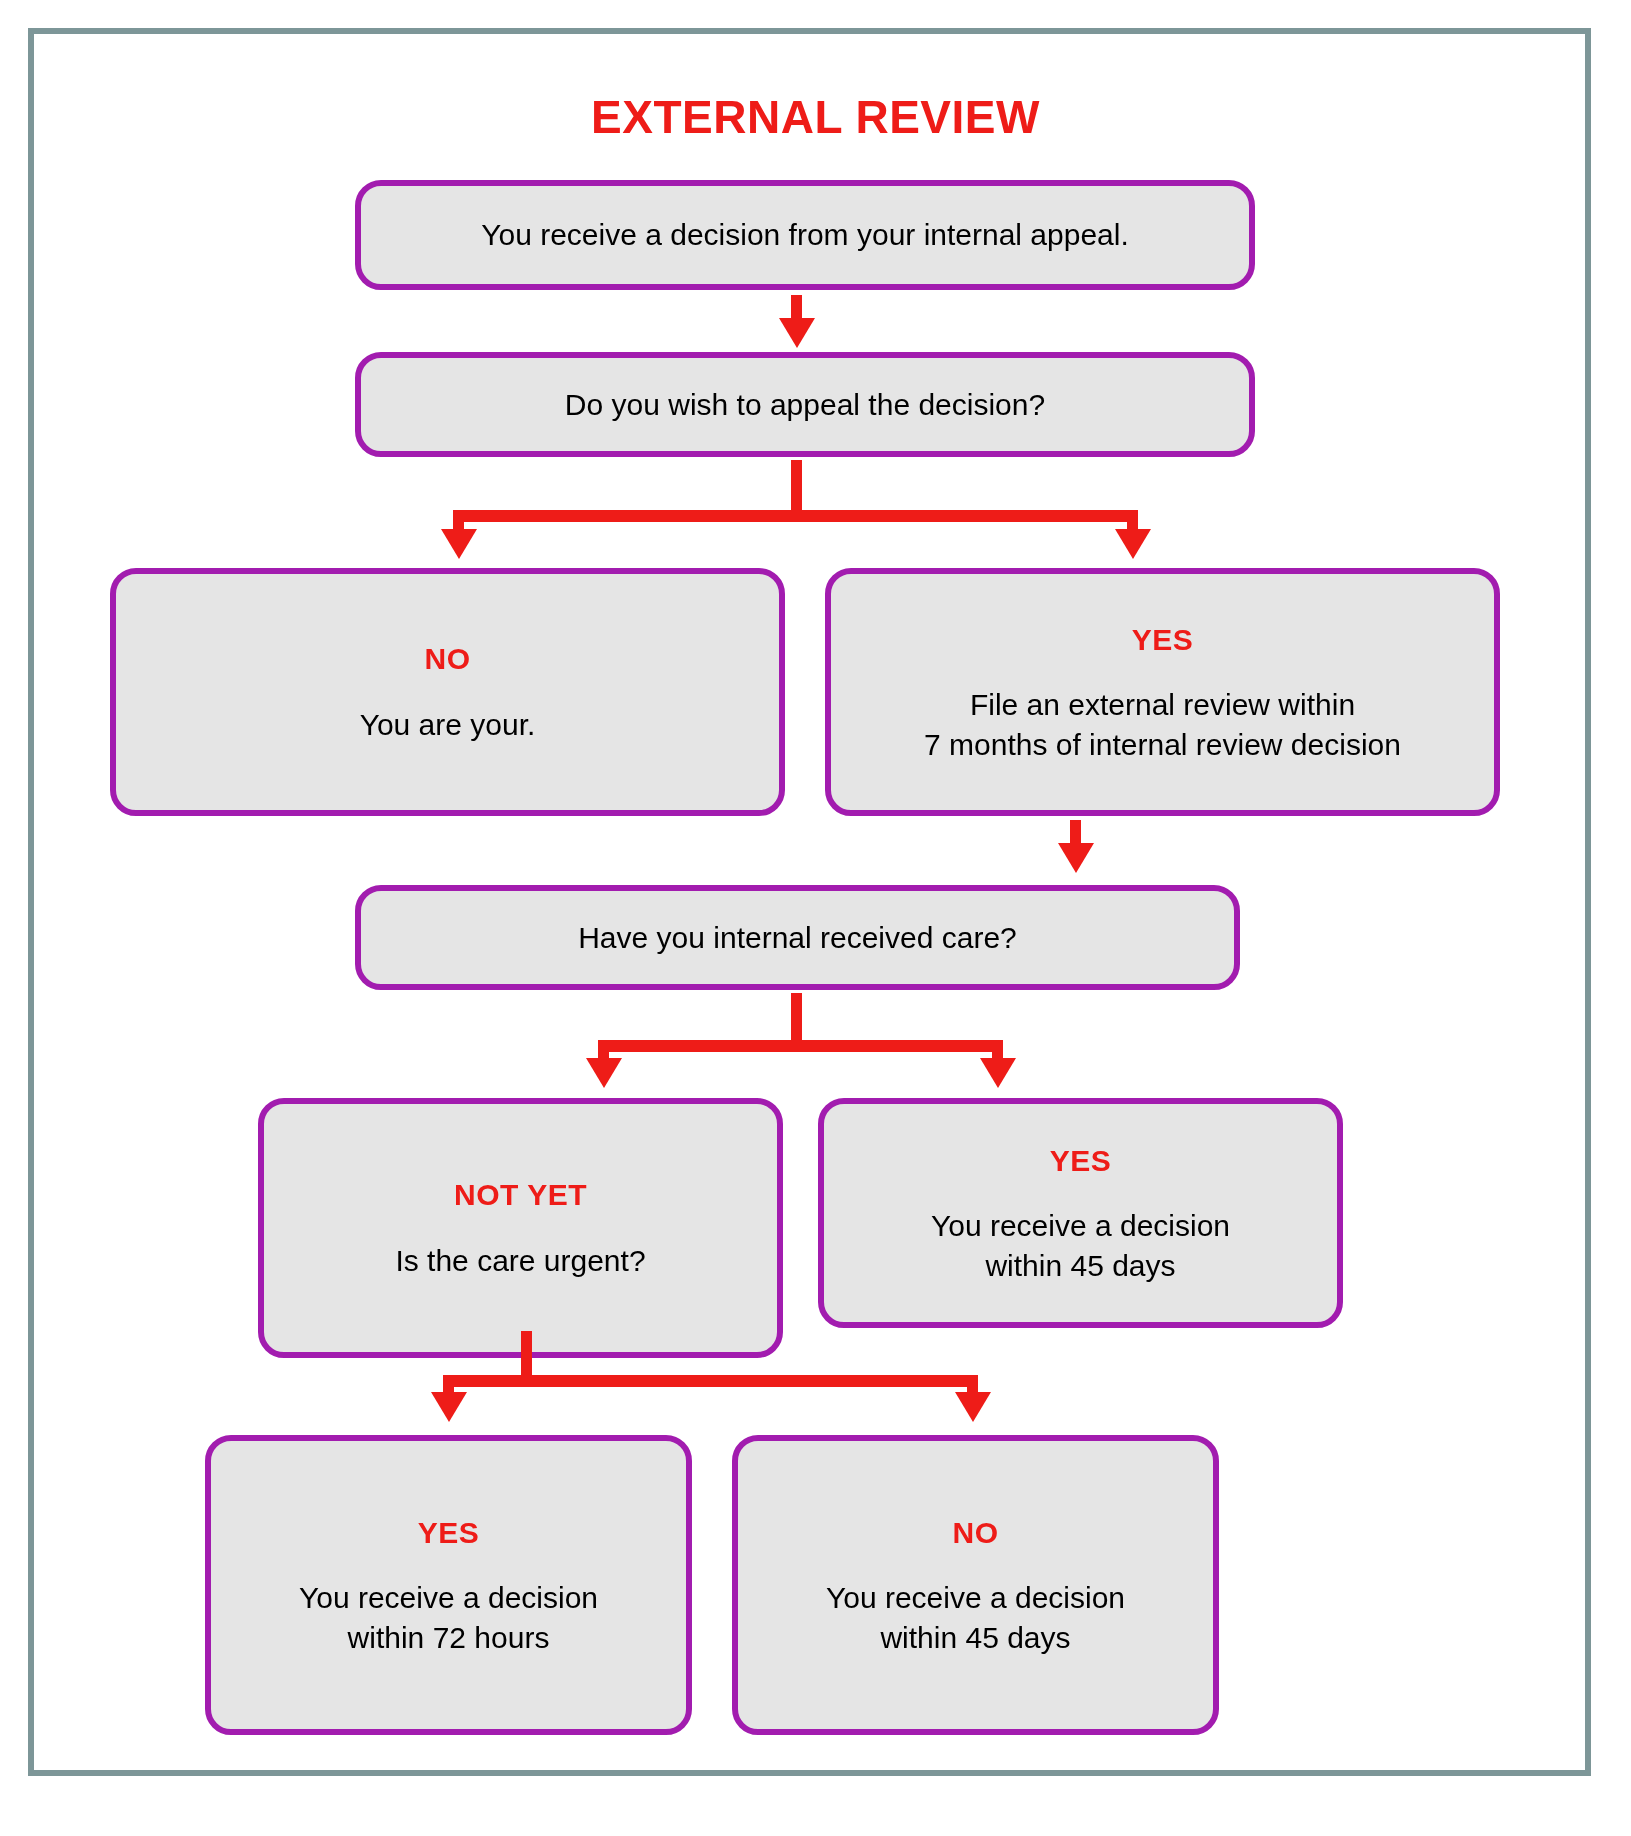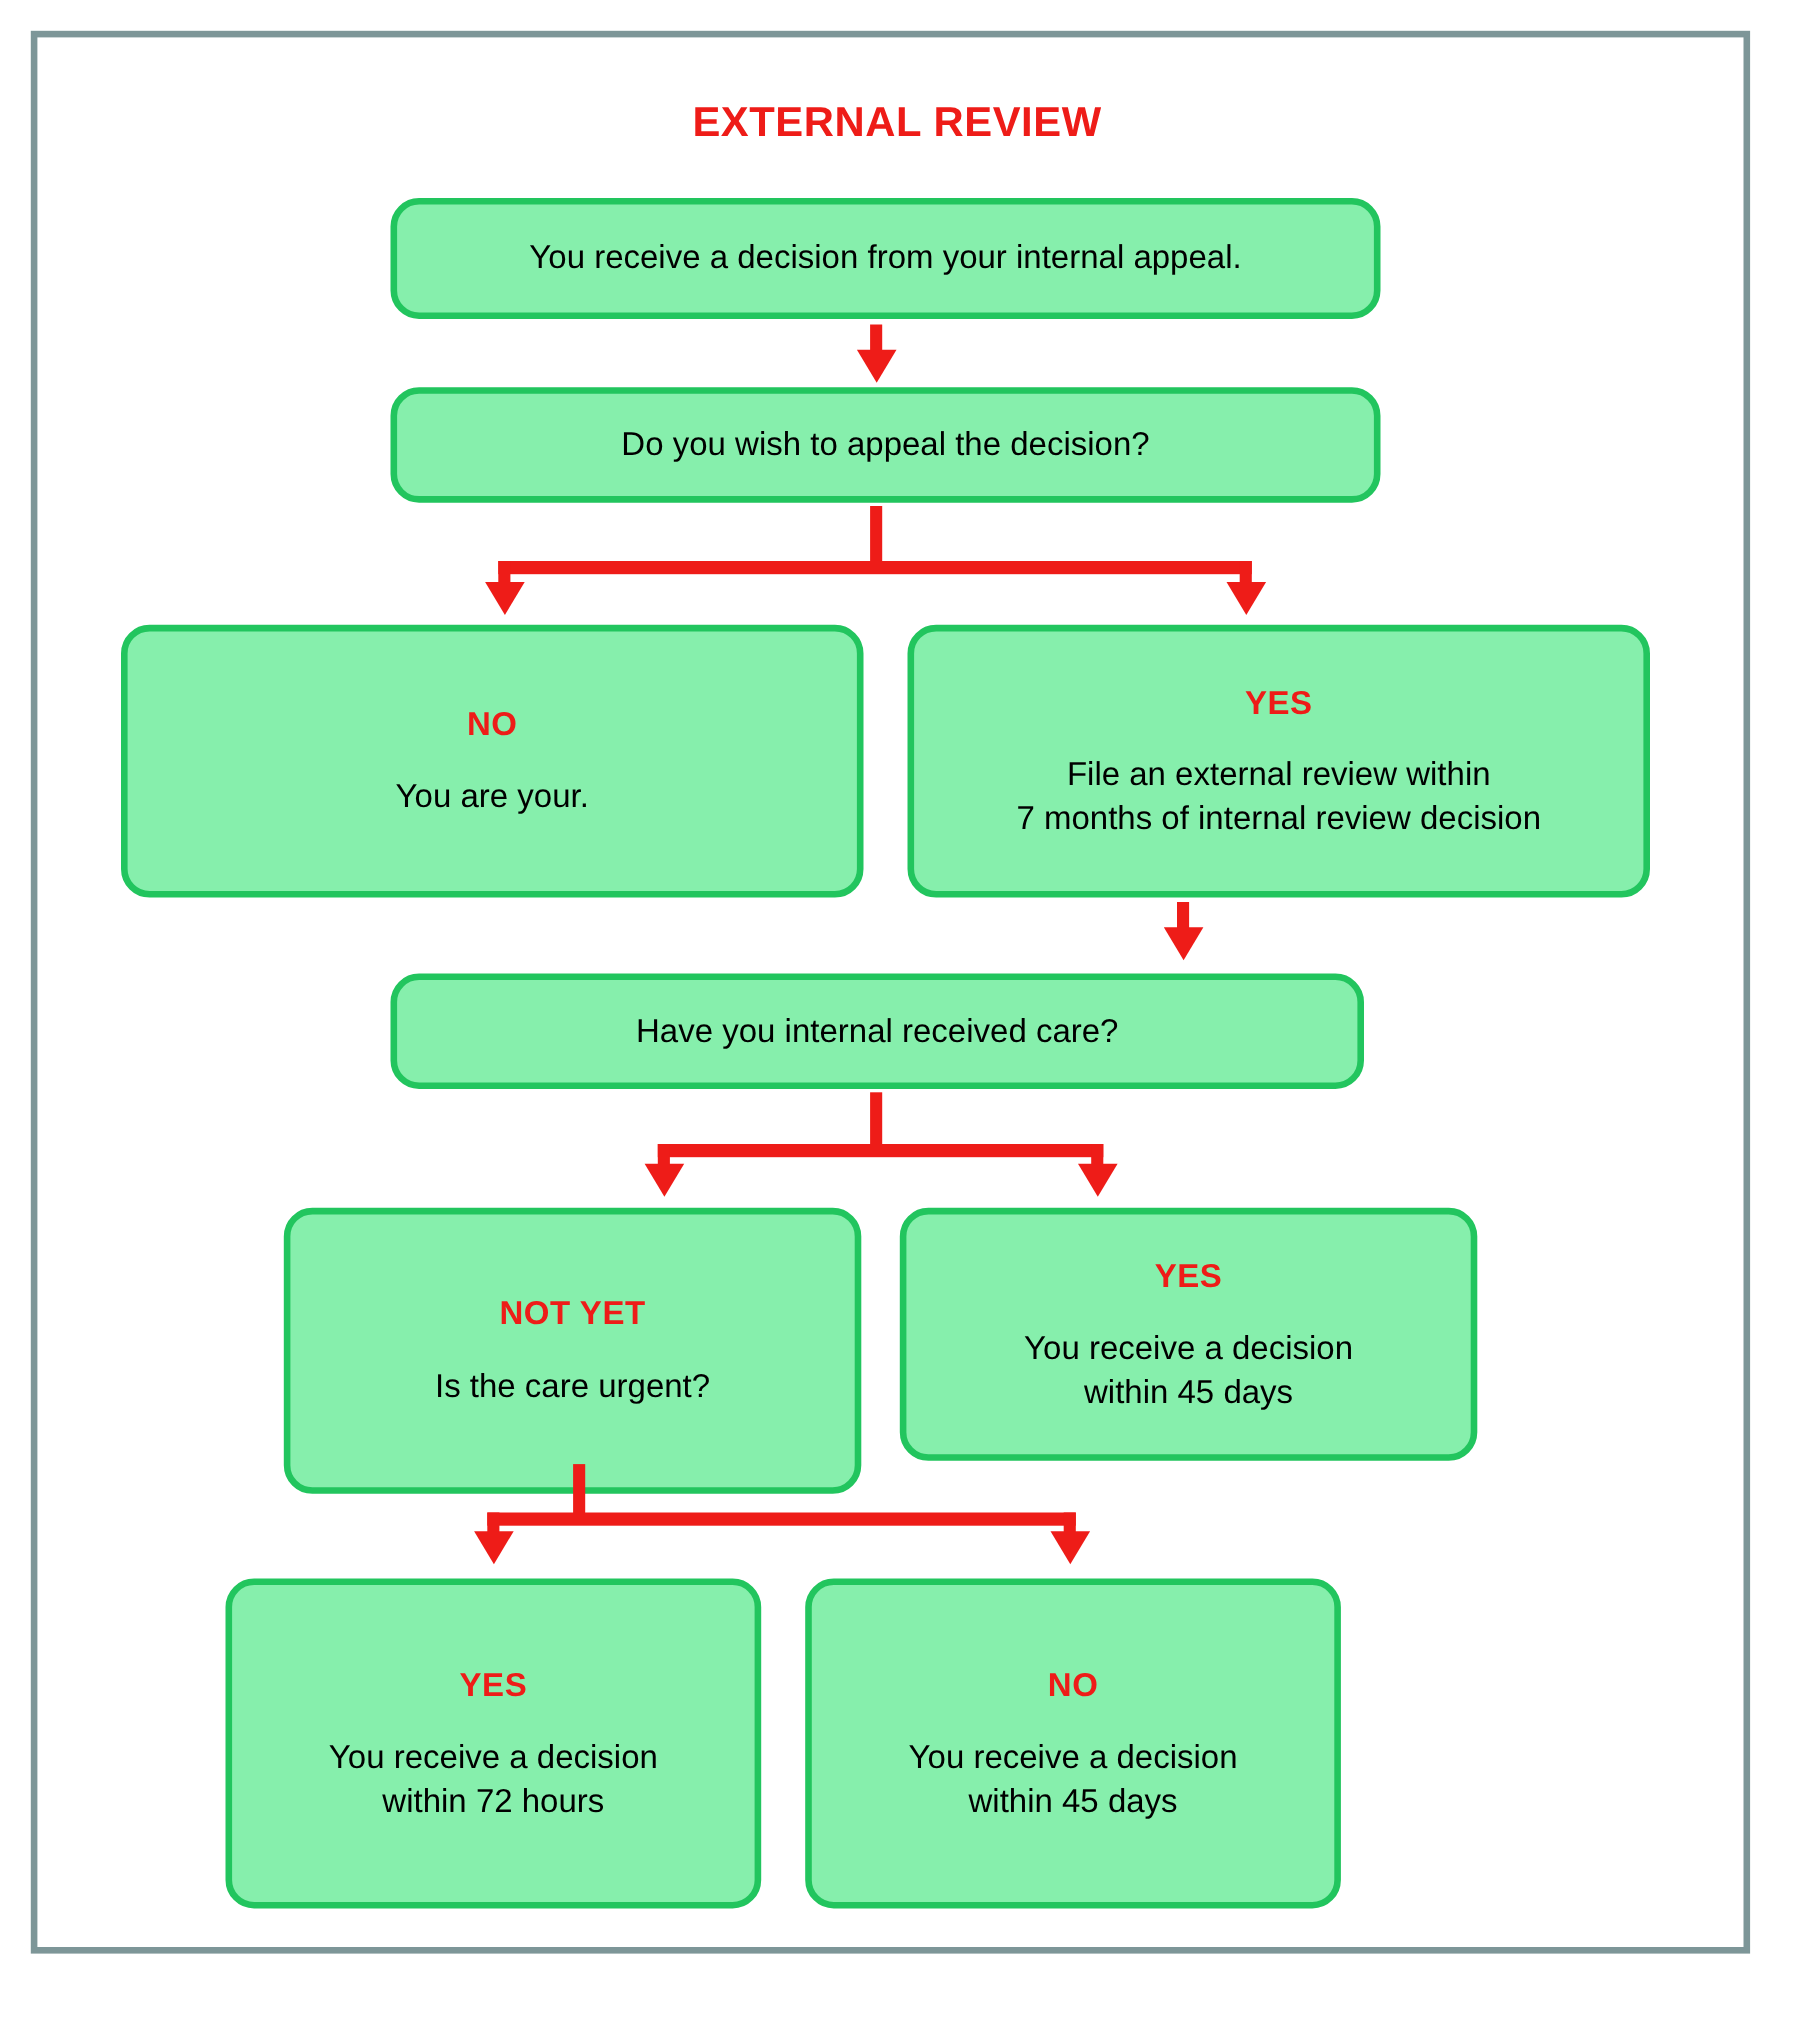--- a/index.html
+++ b/index.html
@@ -17,32 +17,32 @@
     width:1563px;height:1748px;
     border:6px solid #7d9698;
     box-sizing:border-box;
   }
 
   .title{
     position:absolute;
     left:0;top:92px;width:1631px;
     text-align:center;
     color:#ee1c18;
-    font-size:38px;
+    font-size:46px;
     font-weight:bold;
     letter-spacing:0.5px;
     line-height:1.1;
   }
 
   .node{
     position:absolute;
     box-sizing:border-box;
-    border:6px solid #22c55e;
+    border:6px solid #a21caf;
     border-radius:26px;
-    background:#86efac;
+    background:#e5e5e5;
     display:flex;
     flex-direction:column;
     align-items:center;
     justify-content:center;
     text-align:center;
     color:#000000;
     font-size:30px;
     line-height:1.32;
     padding:6px 14px;
   }

